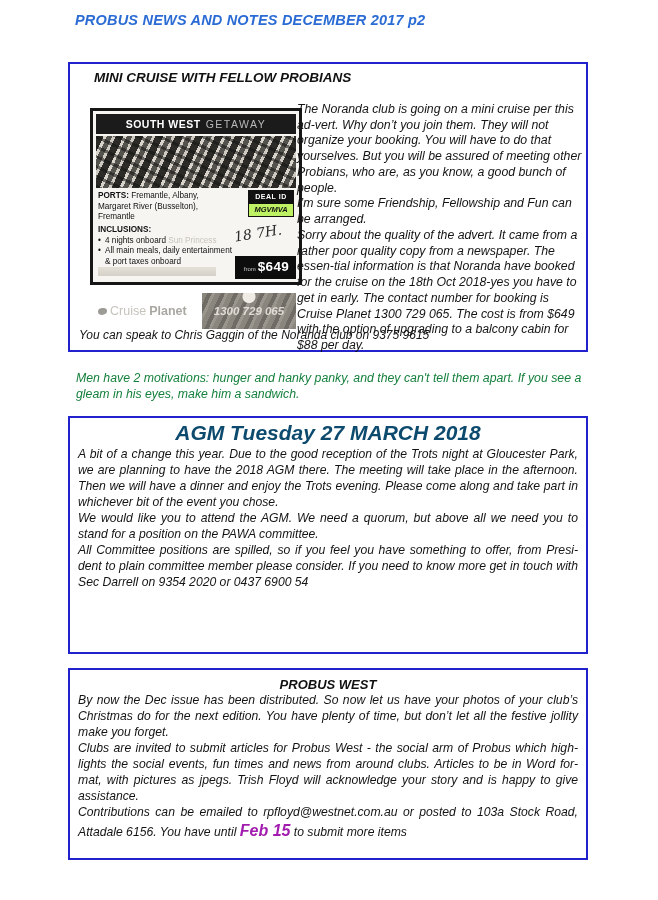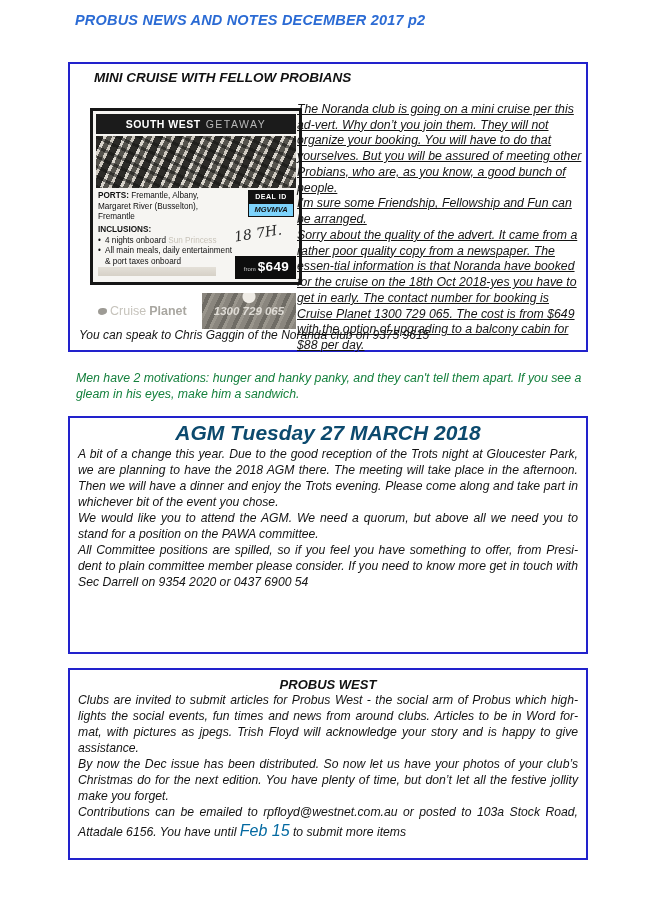--- a/index.html
+++ b/index.html
@@ -28,21 +28,21 @@
   }
   .ad-info{position:relative;padding:3px 2px 2px 2px;font-size:8.2px;line-height:1.3;color:#111;min-height:86px;}
   .ad-info .lbl{font-weight:bold;}
   .ad-ports{width:128px;}
   .ad-incl-title{font-weight:bold;margin-top:2px;}
   .ad-li{padding-left:7px;position:relative;width:132px;}
   .ad-li:before{content:"•";position:absolute;left:0;top:0;}
   .faded{color:#c9c4ba;}
   .deal{position:absolute;right:2px;top:2px;width:46px;text-align:center;}
   .deal-l{background:#111;color:#fff;font-size:7px;font-weight:bold;padding:2px 0;letter-spacing:.5px;}
-  .deal-v{border:1px solid #111;background:#7dd3fc;font-size:7.5px;font-weight:bold;font-style:italic;padding:1px 4px;}
+  .deal-v{border:1px solid #111;background:#bef264;font-size:7.5px;font-weight:bold;font-style:italic;padding:1px 4px;}
   .hand{
     position:absolute;right:14px;top:36px;font-family:"DejaVu Serif",serif;
     font-style:italic;font-size:14px;color:#2a2a2a;transform:rotate(-9deg);
   }
   .price{position:absolute;right:0;bottom:0;background:#0d0d0d;color:#fff;padding:2px 7px 3px 9px;}
   .price .pf{font-size:6px;color:#cfcfcf;margin-right:2px;}
   .price .pv{font-size:13.5px;font-weight:bold;letter-spacing:.3px;}
   .fcap{position:absolute;left:2px;bottom:3px;width:118px;height:9px;overflow:hidden;
     color:#b8b2a6;font-size:6px;white-space:nowrap;filter:blur(.4px);
     background:linear-gradient(#e4e0d8,#d6d1c7);}
@@ -52,35 +52,35 @@
   .cp-t1{color:#b3afa5;font-size:12.5px;}
   .cp-t2{color:#8d8a82;font-size:12.5px;font-weight:bold;}
   .phone-box{
     width:94px;height:36px;display:flex;align-items:center;justify-content:center;
     background:
       radial-gradient(circle at 50% 10%,#efece6 0 6px,rgba(0,0,0,0) 7px),
       repeating-linear-gradient(115deg,#8a867e 0 5px,#6f6c65 5px 9px,#9a968d 9px 12px);
   }
   .phone-box span{color:#efece6;font-weight:bold;font-size:11.5px;filter:blur(.7px);opacity:.85;font-style:italic;}
   .box1-text{position:absolute;left:227px;top:38px;width:288px;
-    font-size:12.3px;font-style:italic;color:#141414;line-height:1.28;text-decoration:underline;}
+    font-size:12.3px;font-style:italic;color:#141414;line-height:1.28;}
   .box1-text p{margin:0;}
   .box1-footer{position:absolute;left:9px;bottom:8px;font-size:12px;font-style:italic;color:#141414;}
   
   .joke{position:absolute;left:76px;top:370px;width:506px;
     font-size:12.3px;font-style:italic;color:#15803d;line-height:1.33;}
   
   .box2{top:416px;height:234px;}
   .agm-title{text-align:center;margin:3px 0 2px 0;font-size:21px;font-weight:bold;font-style:italic;color:#0c4a6e;}
   .body-txt{padding:0 8px;font-size:12.2px;font-style:italic;color:#141414;line-height:1.31;text-align:justify;}
   .body-txt p{margin:0;}
   
   .box3{top:668px;height:188px;}
   .pw-title{text-align:center;margin:7px 0 1px 0;font-size:13px;font-weight:bold;font-style:italic;color:#111;}
-  .feb{color:#0369a1;font-weight:normal;font-size:16px;}
+  .feb{color:#a21caf;font-weight:bold;font-size:16px;}
 </style>
 </head>
 <body>
 
 <div class="page">
 
   <div class="hdr">PROBUS NEWS AND NOTES  DECEMBER 2017 p2</div>
 
   <div class="bluebox box1">
     <div class="box1-title">MINI CRUISE WITH FELLOW PROBIANS</div>
@@ -137,19 +137,19 @@
     <div class="body-txt">
       <p>A bit of a change this year.  Due to the good reception of the Trots night at Gloucester Park, we are planning to have the 2018 AGM there.  The meeting will take place in the afternoon. Then we will have a dinner and enjoy the Trots evening.  Please come along and take part in whichever bit of the event you chose.</p>
       <p>We would like you to attend the AGM.  We need a quorum, but above all we need you to stand for a position on the PAWA committee.</p>
       <p>All Committee positions are spilled, so if you feel you have something to offer, from Presi-dent  to plain committee member please consider.  If you need to know more get in touch with Sec Darrell on 9354 2020 or 0437 6900 54</p>
     </div>
   </div>
 
   <div class="bluebox box3">
     <div class="pw-title">PROBUS WEST</div>
     <div class="body-txt">
+      <p>By now the Dec issue has been distributed.   So now let us have your photos of your club’s Christmas do for the next edition.  You have plenty of time, but don’t let all the festive jollity make you forget.</p>
       <p>Clubs are invited to submit articles for Probus West - the social arm of Probus which high-lights the social events, fun times and news from around clubs.  Articles to be in Word for-mat, with pictures as jpegs.  Trish Floyd will acknowledge your story and is happy to give assistance.</p>
-      <p>By now the Dec issue has been distributed.   So now let us have your photos of your club’s Christmas do for the next edition.  You have plenty of time, but don’t let all the festive jollity make you forget.</p>
       <p><span>Contributions can be emailed to rpfloyd@westnet.com.au or posted to 103a Stock Road, Attadale  6156.   You have until </span><span class="feb">Feb 15</span><span> to submit more items</span></p>
     </div>
   </div>
 
 </div>
 
 </body></html>

